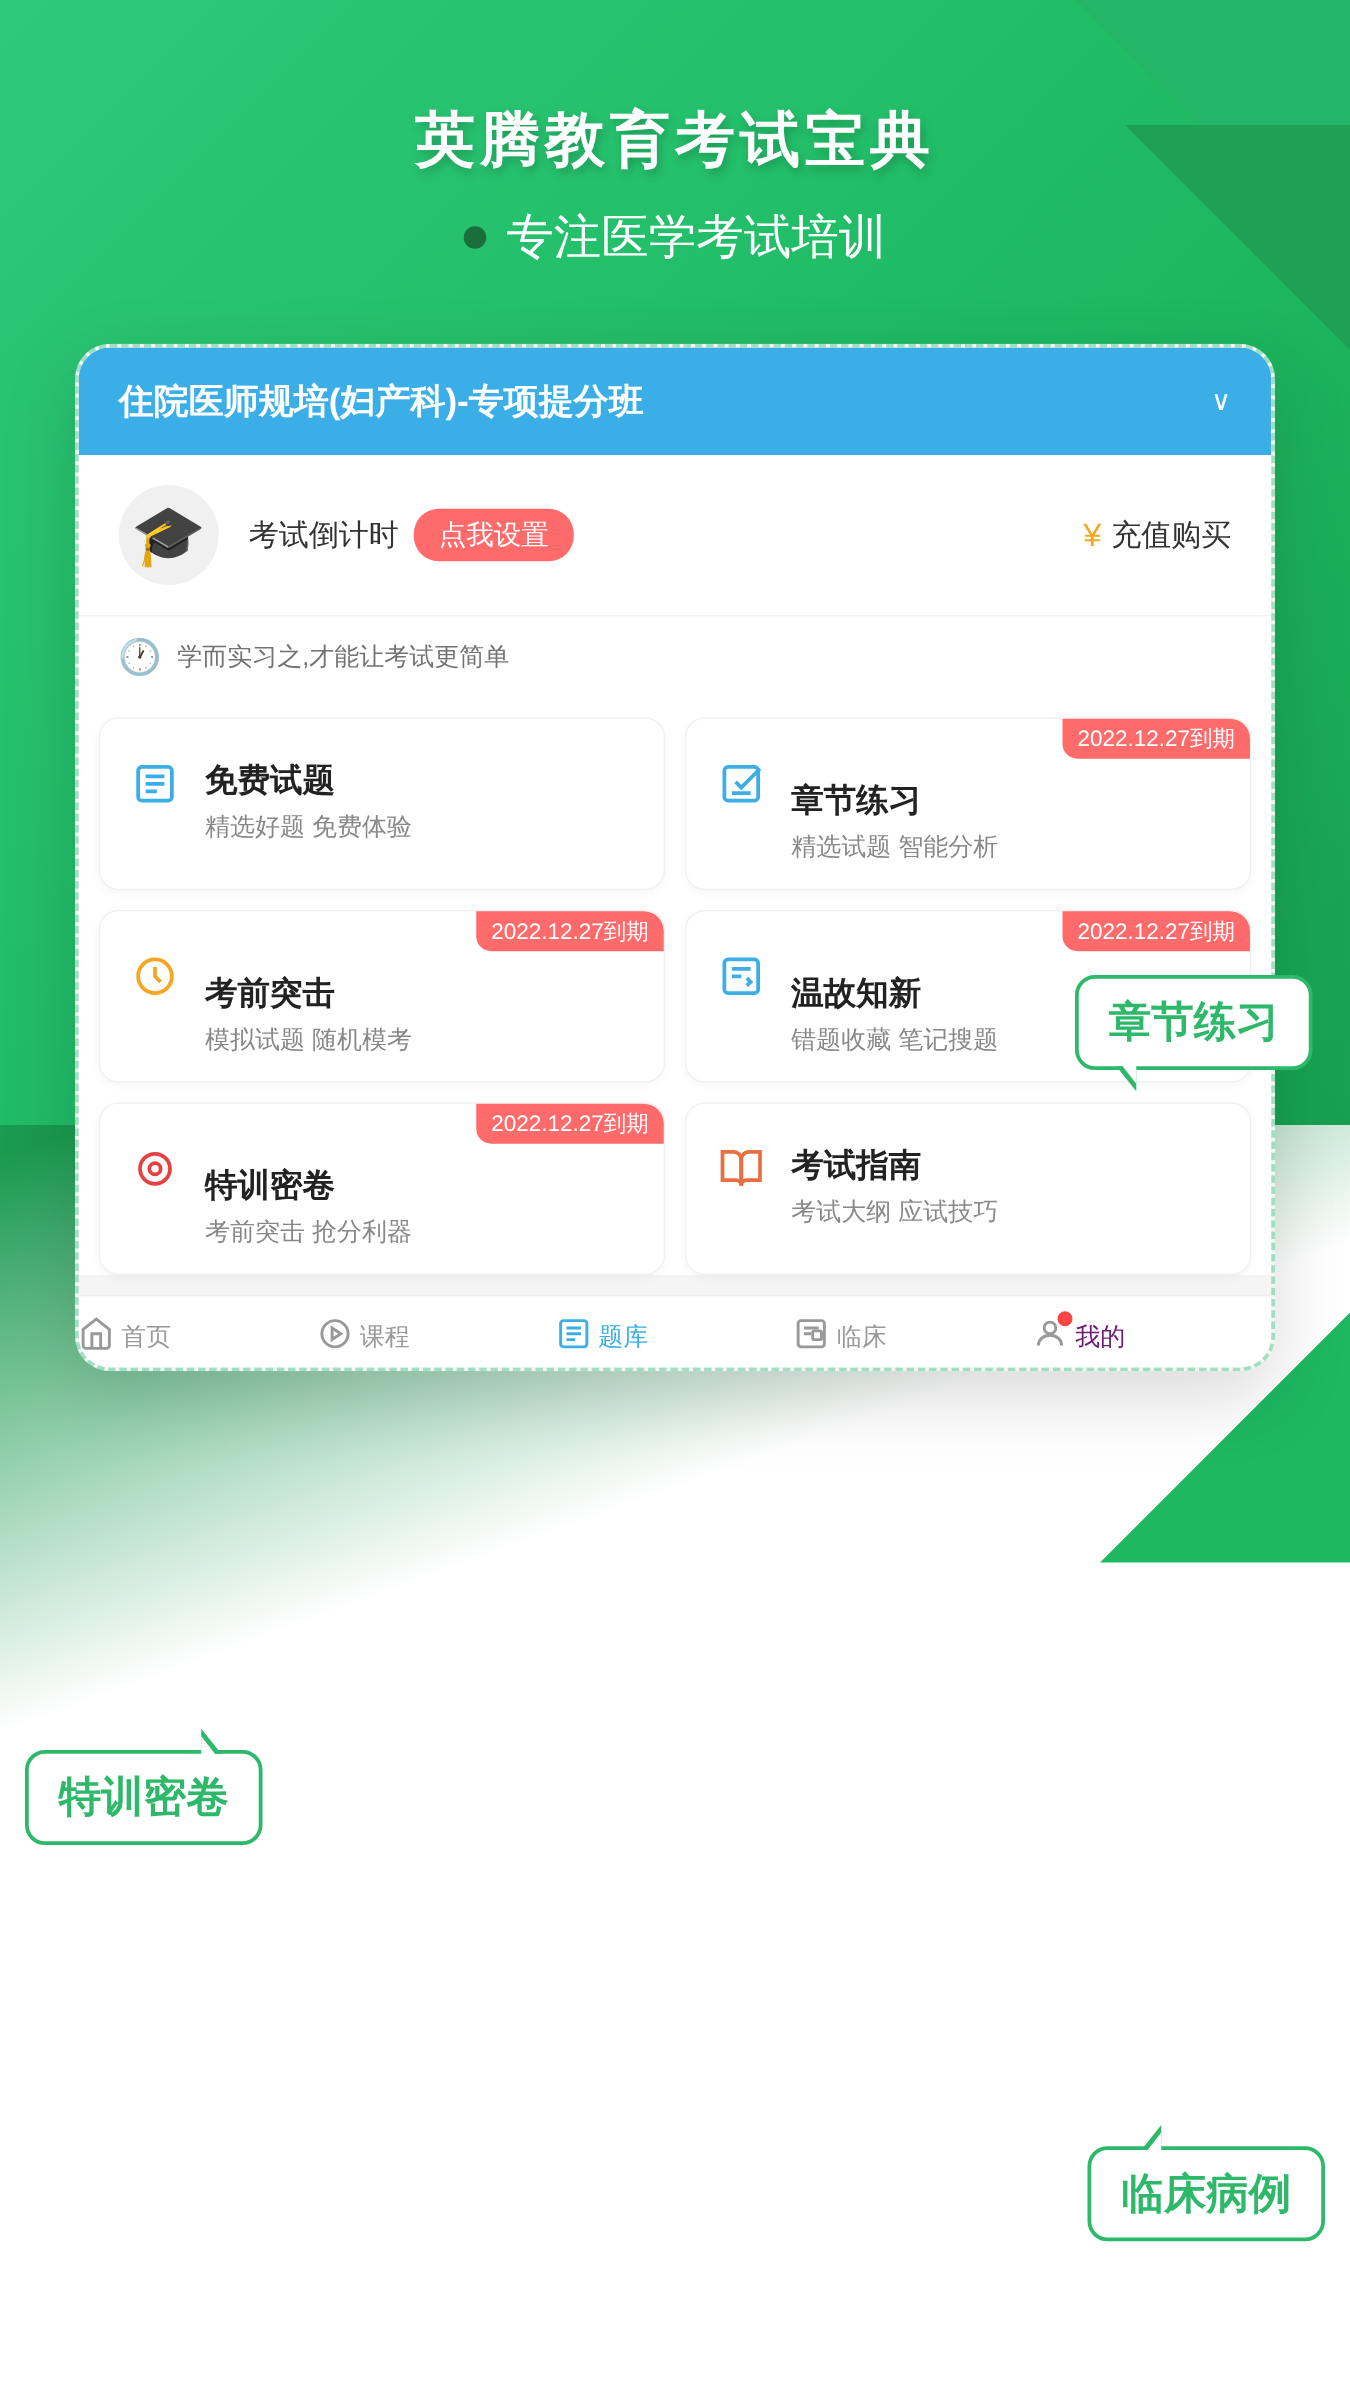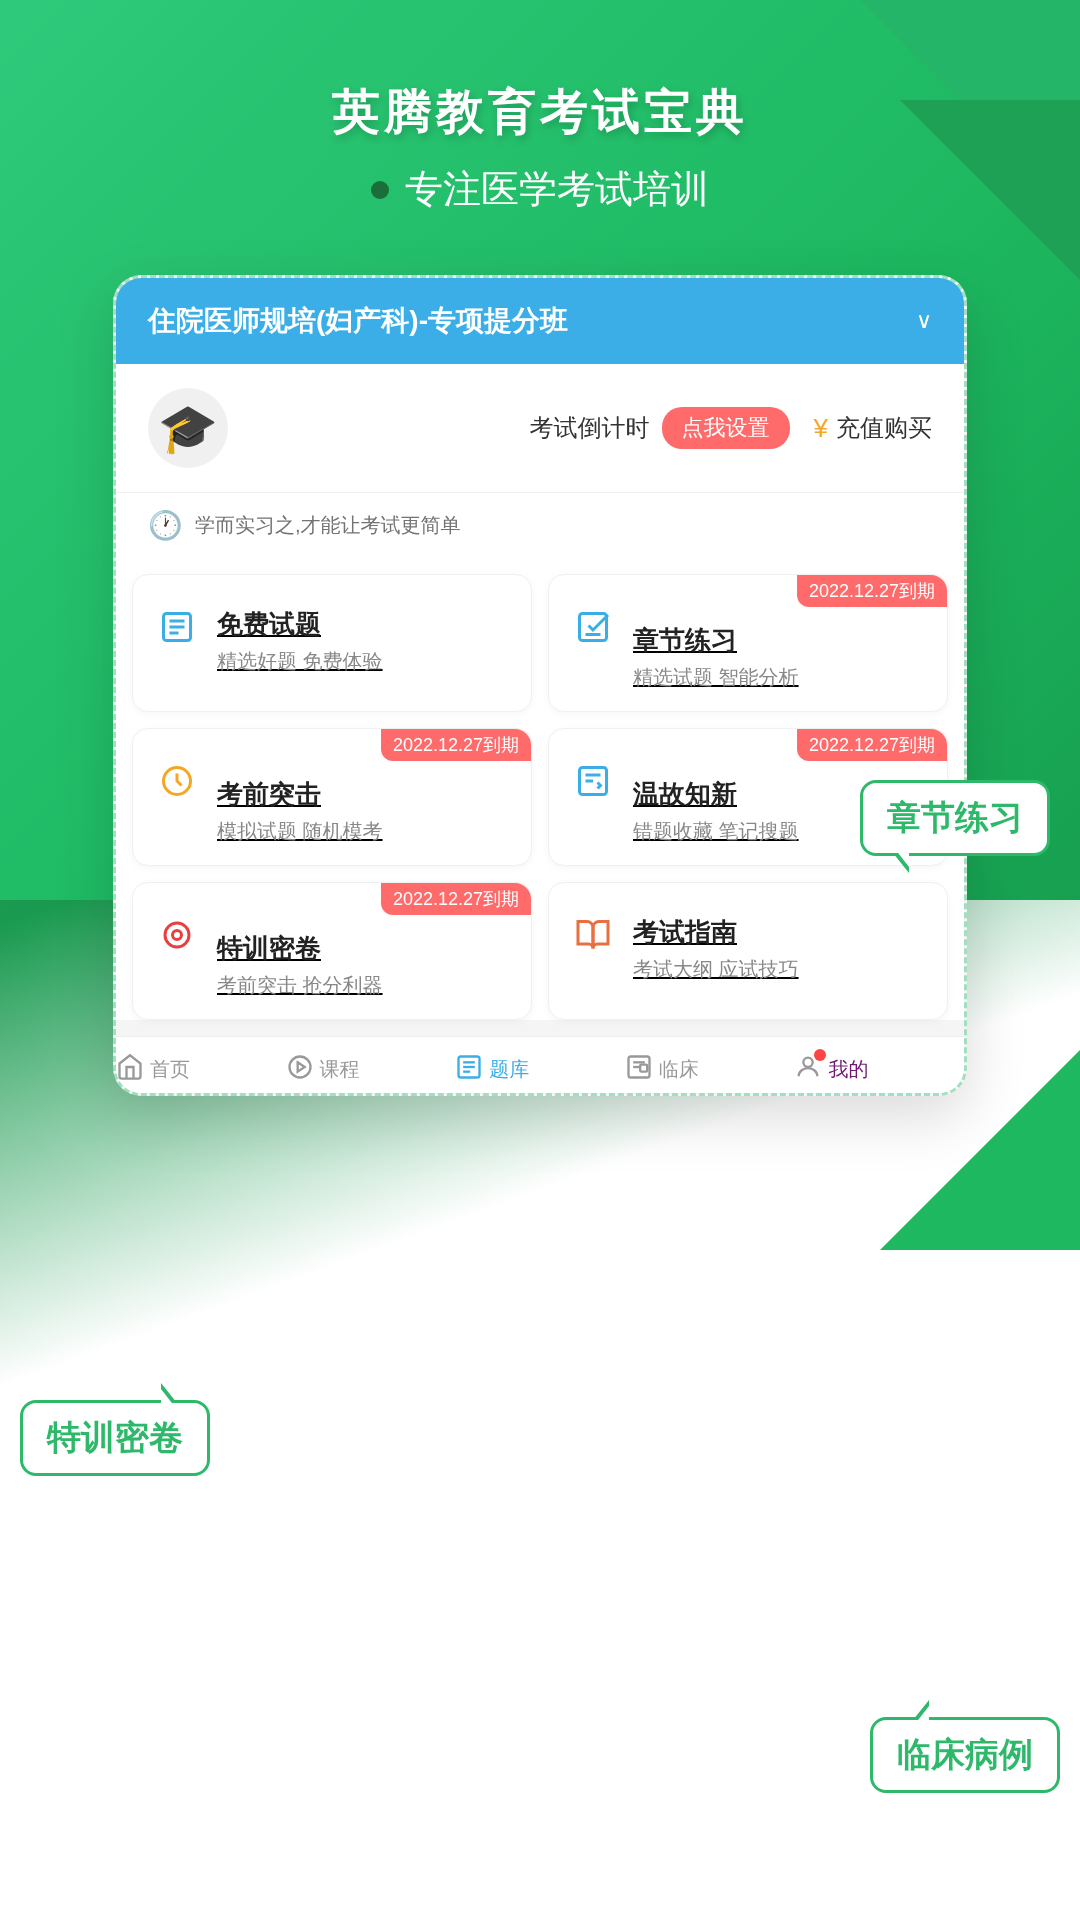--- a/index.html
+++ b/index.html
@@ -81,21 +81,21 @@
     }
     .app-subtitle {
       font-size: 38px;
       color: white;
       font-weight: 500;
     }
 
     
     .phone-mockup {
       margin-top: 60px;
-      width: 854px;
+      width: 960px;
       background: #f5f5f5;
       border-radius: 28px;
       border: 3px dashed #a0dfc0;
       overflow: hidden;
       box-shadow: 0 20px 60px rgba(0,0,0,0.15);
     }
 
     
     .app-topbar {
       background: #3baee8;
@@ -134,21 +134,20 @@
       display: flex;
       align-items: center;
       justify-content: center;
       font-size: 48px;
     }
     .countdown-section {
       display: flex;
       align-items: center;
       gap: 12px;
       flex: 1;
-      justify-content: flex-end;
     }
     .countdown-label {
       font-size: 24px;
       color: #333;
     }
     .set-btn {
       background: #ff6b6b;
       color: white;
       border: none;
       border-radius: 20px;
@@ -202,21 +201,20 @@
       background: white;
       border-radius: 16px;
       padding: 24px 20px 20px 20px;
       border: 1px solid #f0f0f0;
       position: relative;
       min-height: 120px;
       display: flex;
       align-items: flex-start;
       gap: 16px;
       box-shadow: 0 2px 8px rgba(0,0,0,0.04);
-      text-decoration: underline;
     }
 
     .expiry-badge {
       position: absolute;
       top: 0; right: 0;
       background: #ff6b6b;
       color: white;
       font-size: 18px;
       padding: 4px 12px;
       border-radius: 0 16px 0 12px;

